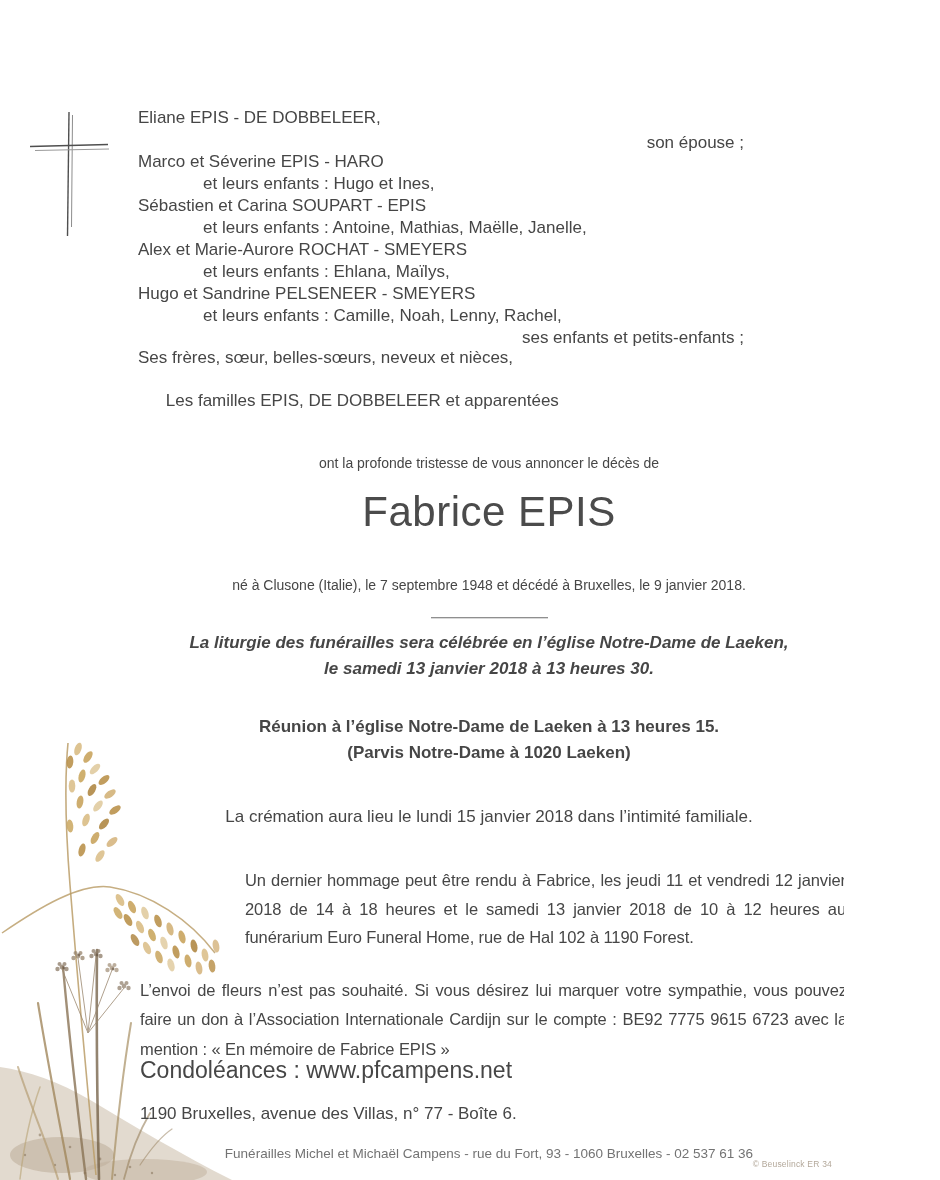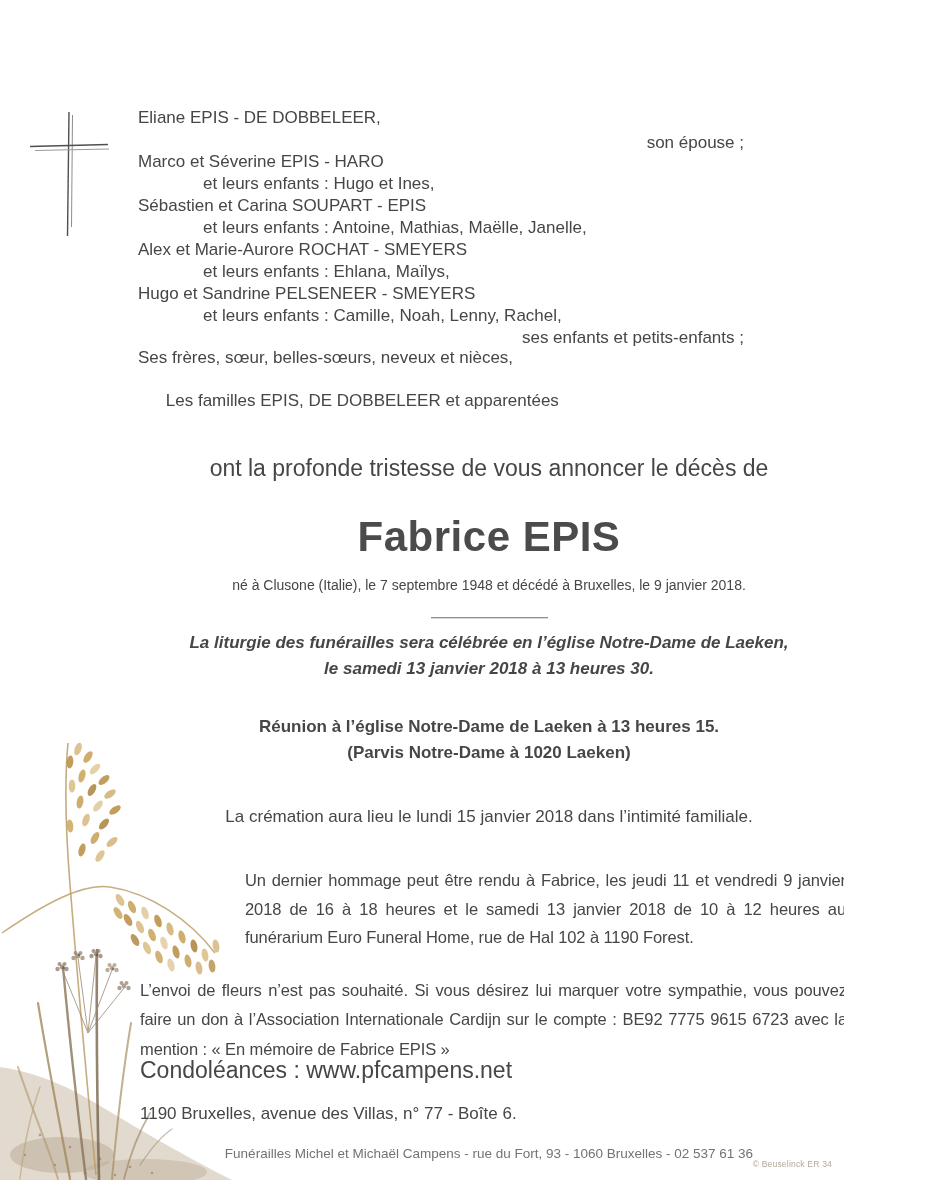--- a/index.html
+++ b/index.html
@@ -17,26 +17,25 @@
 
   
   .family-block { position: absolute; left: 138px; top: 107px; }
   .family-block .row-spouse { margin-bottom: 22px; }
   .family-block .indent { padding-left: 65px; }
   .family-block .row-siblings { margin-top: 20px; }
   .family-block .row-families { margin-top: 21px; text-align: center; }
 
   .right-note { position: absolute; right: 100px; font-size: 17px; white-space: nowrap; }
 
-  .intro { top: 455px; font-size: 23px; }
+  .intro { top: 455px; font-size: 14px; }
   .deceased-name {
     top: 488px;
-    font-size: 42px; font-weight: bold; color: #4b4b4b;
+    font-size: 42px; font-weight: normal; color: #4b4b4b;
     letter-spacing: 0.5px;
-    margin-top: 25px;
   }
   .life-dates { top: 577px; font-size: 14px; }
 
   .divider {
     position: absolute; left: 431px; top: 617px; width: 117px; height: 1px;
     background: #8f8f8f; box-shadow: 0 1px 0 #d9d9d9;
   }
 
   .liturgy1 { top: 633px; font-size: 17px; font-style: italic; font-weight: 600; }
   .liturgy2 { top: 659px; font-size: 17px; font-style: italic; font-weight: 600; }
@@ -216,21 +215,21 @@
   <div class="centered deceased-name">Fabrice EPIS</div>
   <div class="centered life-dates">né à Clusone (Italie), le 7 septembre 1948 et décédé à Bruxelles, le 9 janvier 2018.</div>
 
   <div class="divider"></div>
 
   <div class="centered liturgy1">La liturgie des funérailles sera célébrée en l’église Notre-Dame de Laeken,</div>
   <div class="centered liturgy2">le samedi 13 janvier 2018 à 13 heures 30.</div>
   <div class="centered meeting1">Réunion à l’église Notre-Dame de Laeken à 13 heures 15.</div>
   <div class="centered meeting2">(Parvis Notre-Dame à 1020 Laeken)</div>
   <div class="centered cremation">La crémation aura lieu le lundi 15 janvier 2018 dans l’intimité familiale.</div>
-  <div class="tribute">Un dernier hommage peut être rendu à Fabrice, les jeudi 11 et vendredi 9 janvier 2018 de 16 à 18 heures et le samedi 13 janvier 2018 de 10 à 12 heures au funérarium Euro Funeral Home, rue de Hal 102 à 1190 Forest.</div>
+  <div class="tribute">Un dernier hommage peut être rendu à Fabrice, les jeudi 11 et vendredi 12 janvier 2018 de 14 à 18 heures et le samedi 13 janvier 2018 de 10 à 12 heures au funérarium Euro Funeral Home, rue de Hal 102 à 1190 Forest.</div>
 
   <div class="flowers">L’envoi de fleurs n’est pas souhaité. Si vous désirez lui marquer votre sympathie, vous pouvez faire un don à l’Association Internationale Cardijn sur le compte : BE92 7775 9615 6723 avec la mention : « En mémoire de Fabrice EPIS »</div>
   <div class="abs line condolences">Condoléances : www.pfcampens.net</div>
   <div class="abs line address">1190 Bruxelles, avenue des Villas, n° 77 - Boîte 6.</div>
 
   <div class="centered footer-line">Funérailles Michel et Michaël Campens -  rue du Fort, 93 - 1060 Bruxelles -  02 537 61 36</div>
   <div class="print-credit">© Beuselinck ER 34</div>
 
 </div>
 

